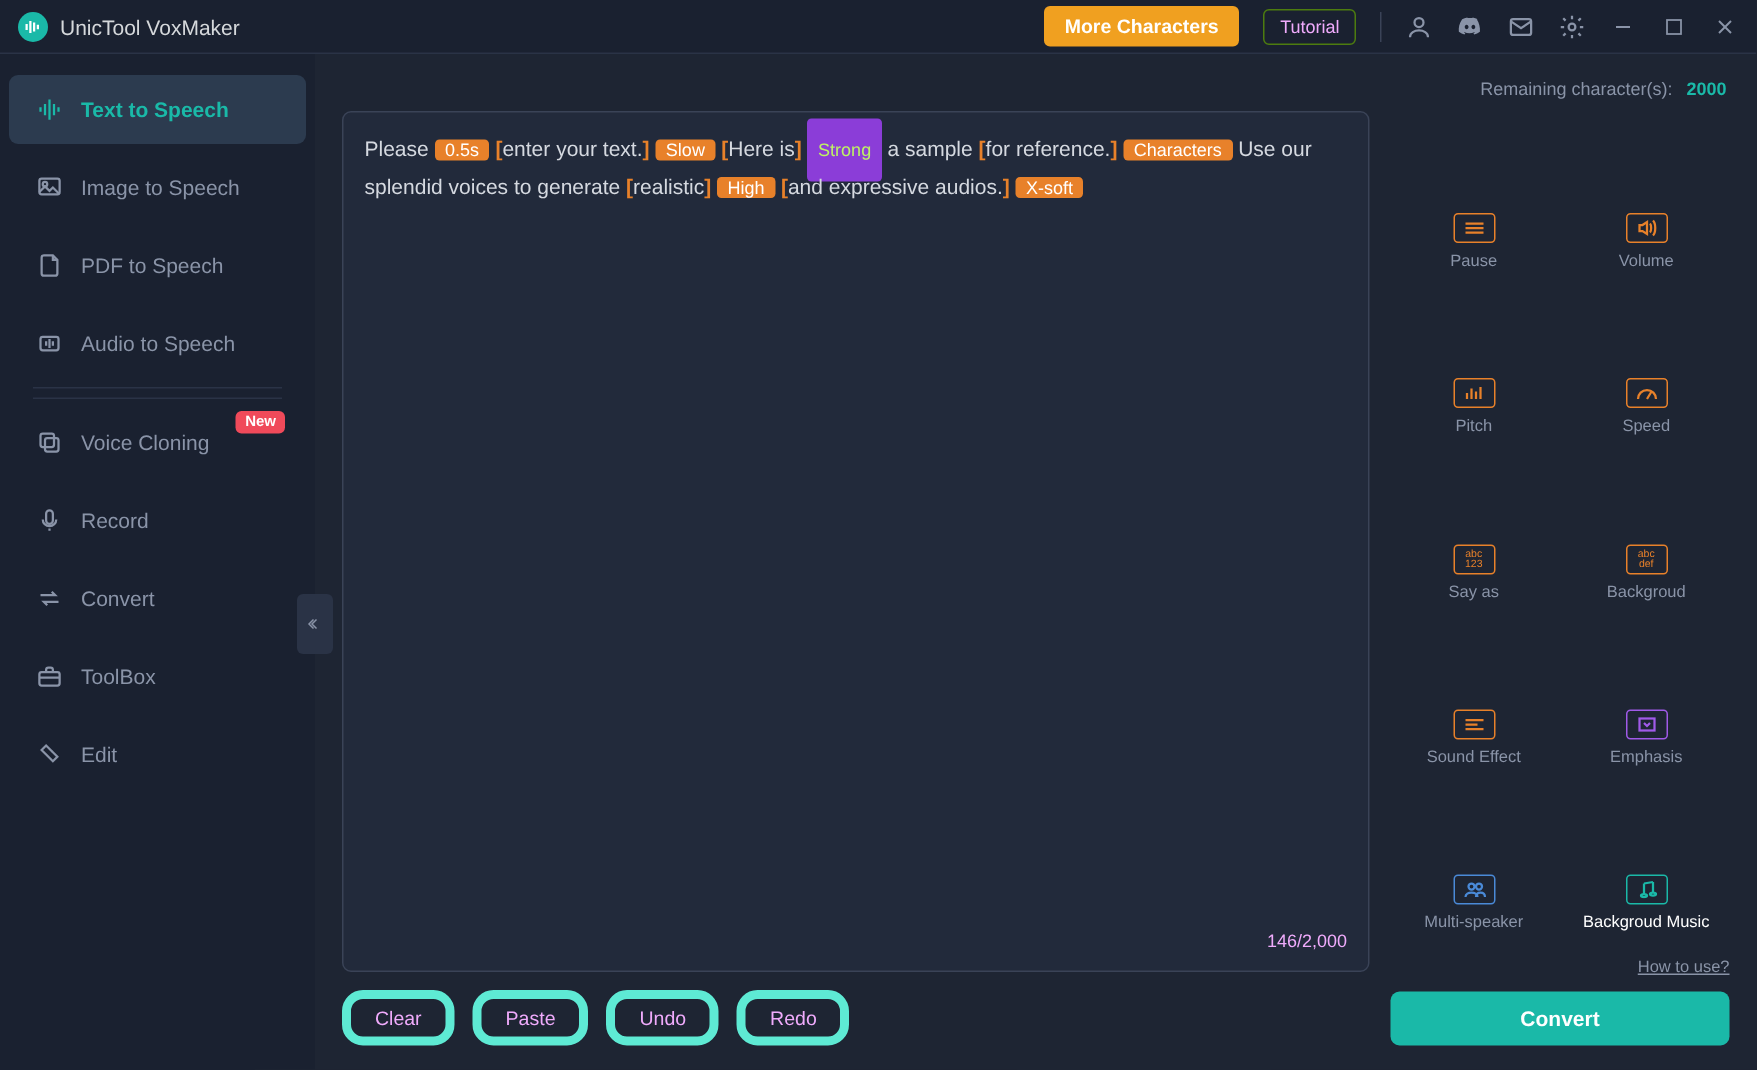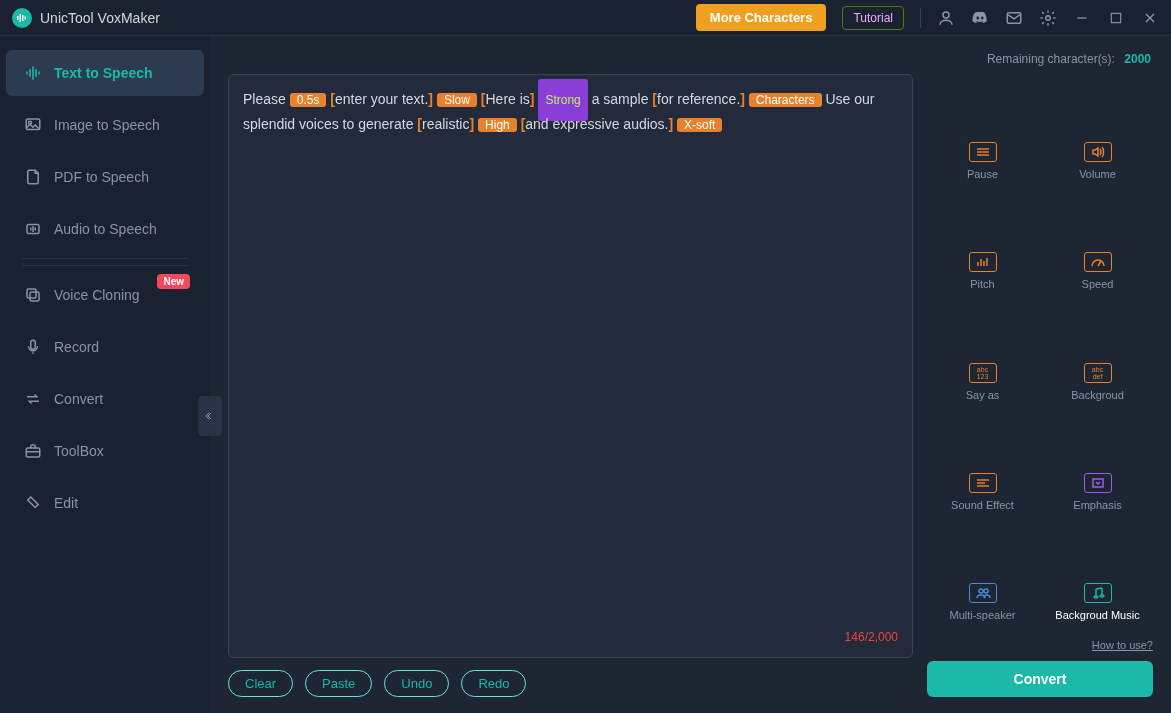--- a/index.html
+++ b/index.html
@@ -35,23 +35,23 @@
     .remaining { text-align: right; font-size: 12px; color: #8a94a8; margin-bottom: 8px; padding-right: 2px; }
     .remaining .value { color: #1ab9a8; font-weight: 700; margin-left: 6px; }
     .main-body { flex: 1; display: flex; gap: 14px; min-height: 0; }
 
     
     .editor-col { flex: 1; display: flex; flex-direction: column; }
     .editor { flex: 1; border: 1px solid #3a4357; border-radius: 6px; background: #222a3b; padding: 12px 14px; position: relative; color: #d5d9e0; font-size: 14px; line-height: 24px; }
     .tag-orange { background: #e8812a; color: #fff; padding: 0 7px; border-radius: 3px; font-size: 12px; }
     .tag-purple { background: #8b3dd8; color: #bef264; padding: 14px 7px; border-radius: 3px; font-size: 12px; }
     .bracket { color: #e8812a; font-weight: 600; }
-    .char-count { position: absolute; bottom: 8px; right: 14px; font-size: 12px; color: #ef4444; }
+    .char-count { position: absolute; bottom: 8px; right: 14px; font-size: 12px; color: #f0abfc; }
     .editor-actions { display: flex; gap: 12px; margin-top: 12px; }
-    .act-btn { background: transparent; border: 1px solid #5eead4; color: #14b8a6; padding: 5px 16px; border-radius: 14px; font-size: 13px; cursor: pointer; }
+    .act-btn { background: transparent; border: 6px solid #5eead4; color: #f0abfc; padding: 5px 16px; border-radius: 14px; font-size: 13px; cursor: pointer; }
 
     
     .right-col { width: 226px; display: flex; flex-direction: column; }
     .voice-card { border: 1px solid #2a3346; border-radius: 8px; padding: 12px; background: #222a3b; }
     .voice-head { display: flex; align-items: center; gap: 12px; margin-bottom: 10px; }
     .avatar { width: 48px; height: 48px; border-radius: 50%; background: linear-gradient(180deg,#6fd0f0 0%,#4aa0d0 60%); display: flex; align-items: flex-end; justify-content: center; overflow: hidden; }
     .avatar .person { width: 34px; height: 36px; background: #d4955a; border-radius: 16px 16px 0 0; position: relative; }
     .avatar .person::before { content: ""; position: absolute; top: -8px; left: 50%; transform: translateX(-50%); width: 16px; height: 16px; background: #f0c9a0; border-radius: 50%; }
     .avatar .person::after { content: ""; position: absolute; top: -14px; left: 50%; transform: translateX(-50%); width: 20px; height: 12px; background: #3a2818; border-radius: 10px 10px 0 0; }
     .voice-name { color: #fff; font-size: 14px; font-weight: 600; }

